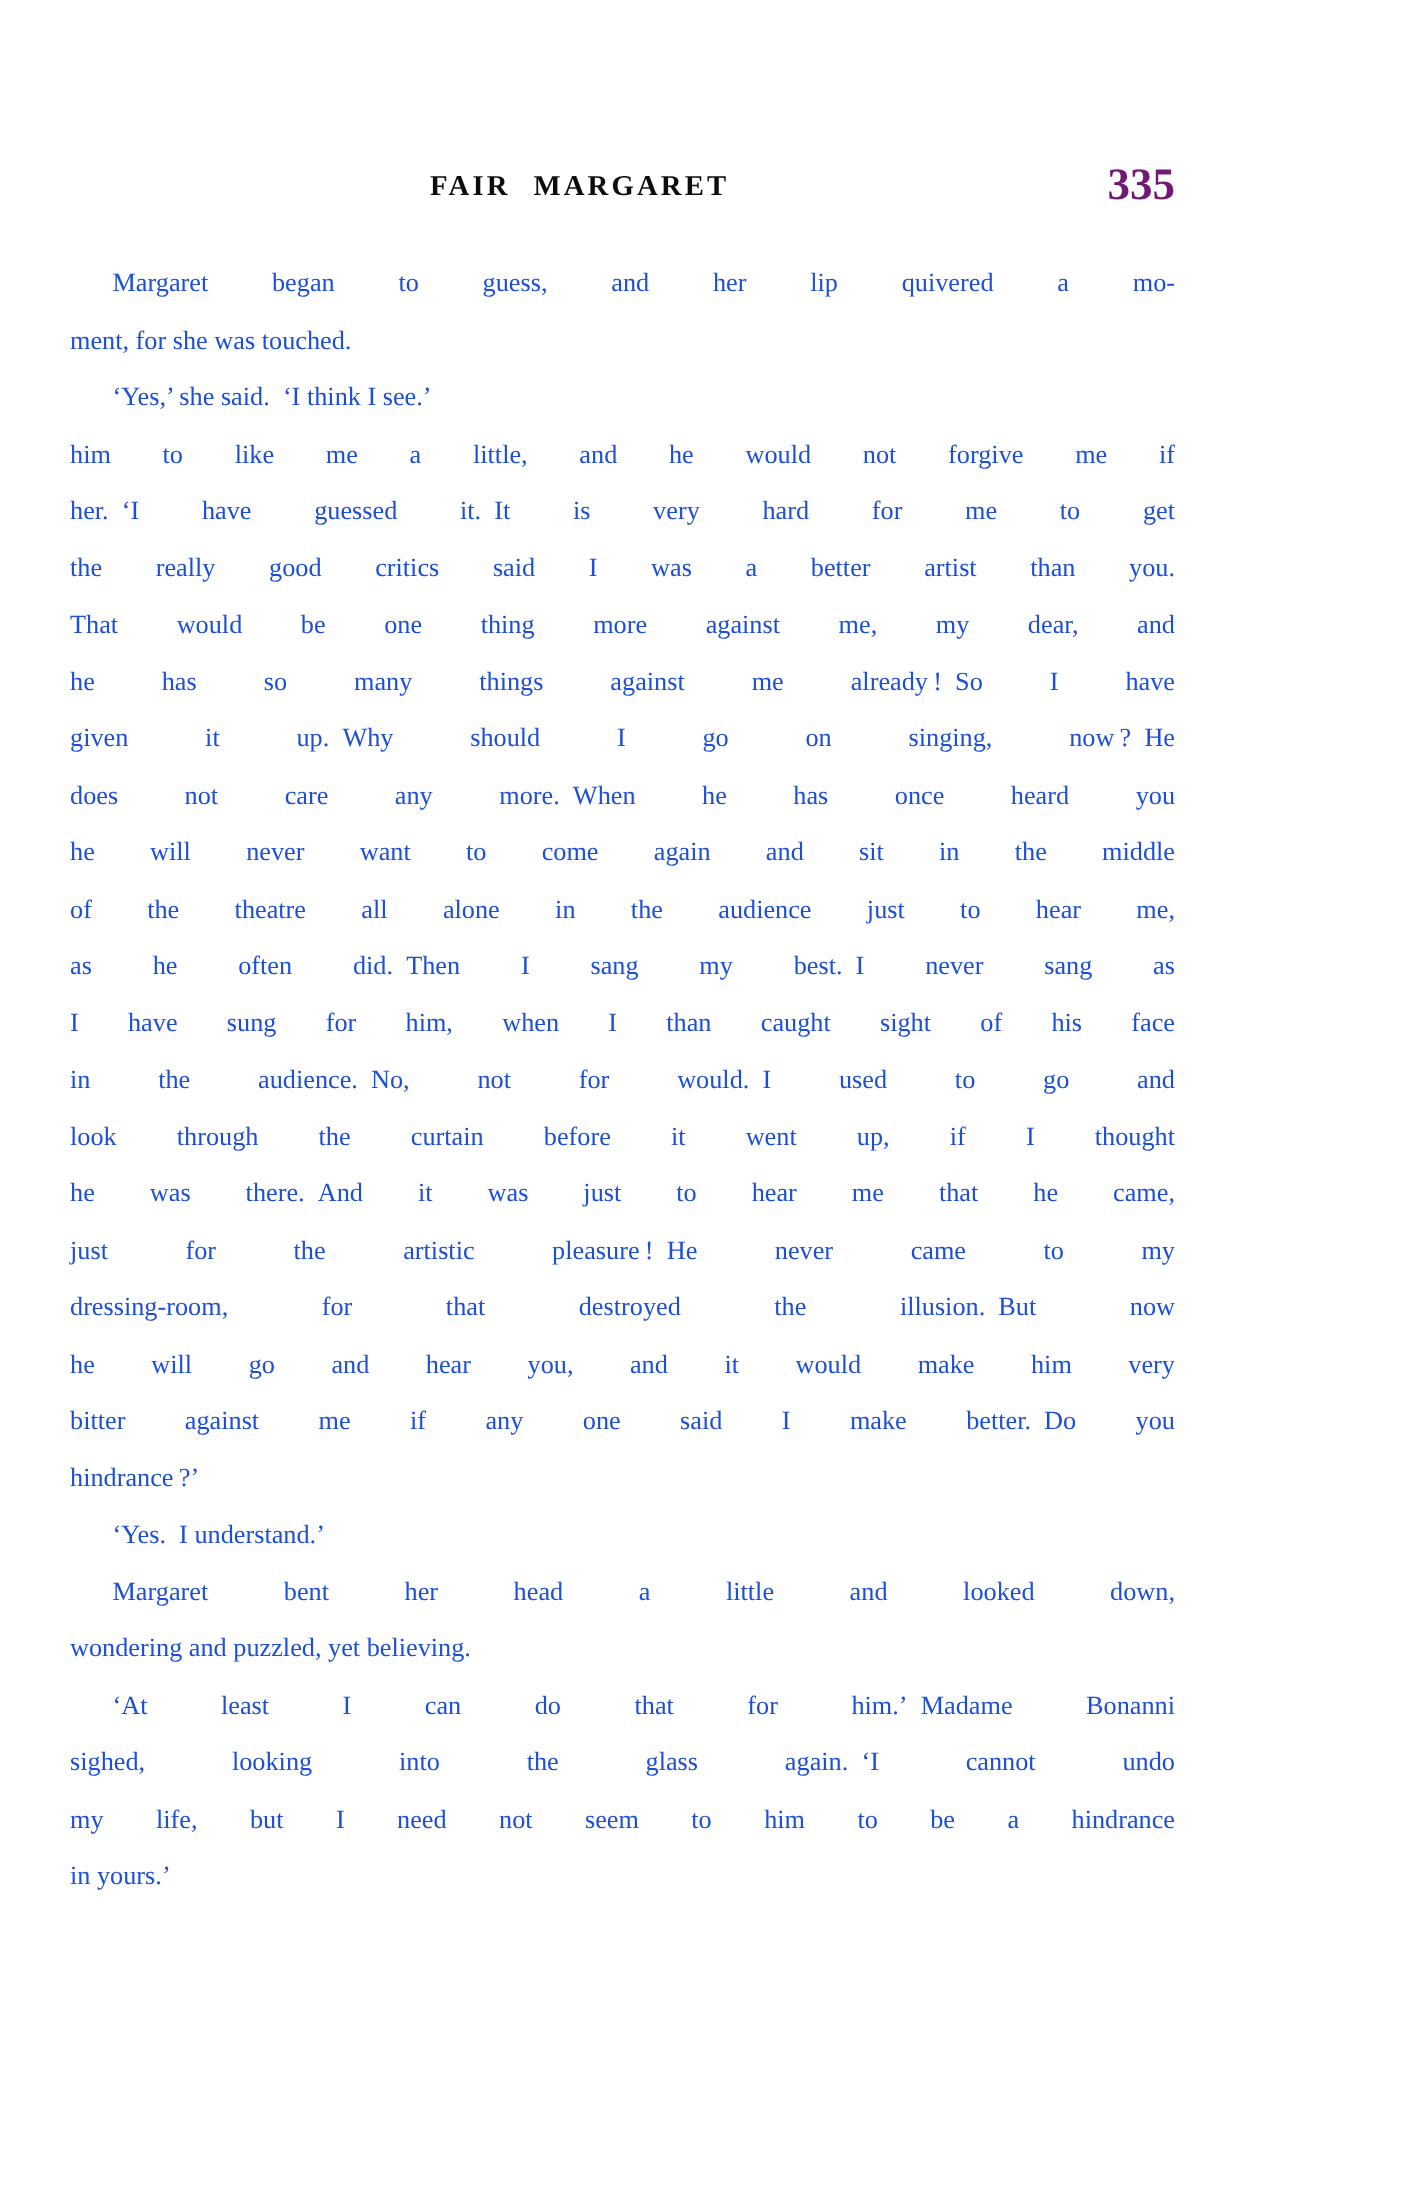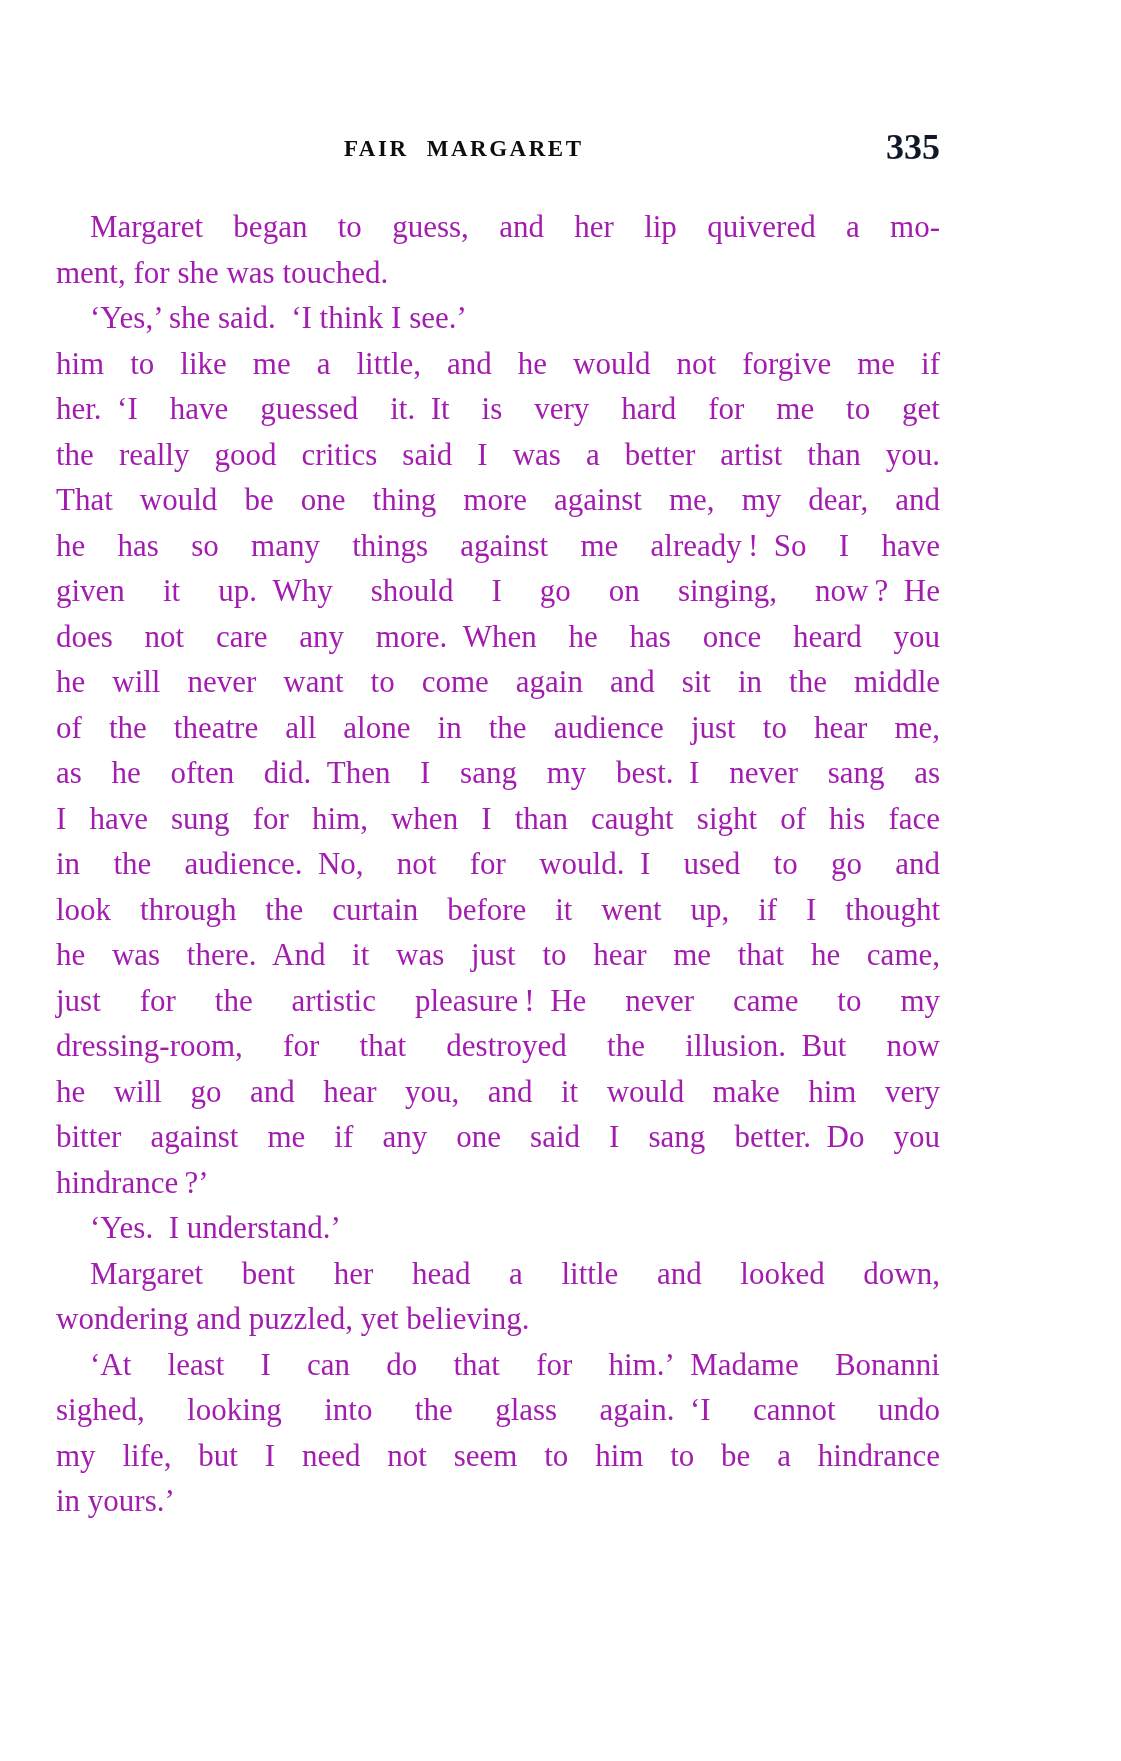--- a/index.html
+++ b/index.html
@@ -30,32 +30,32 @@
     word-spacing: 10px;
     color: #0d0d0d;
     white-space: nowrap;
   }
   .folio {
     position: absolute;
     right: 0; top: 2px;
     font-size: 36px;
     line-height: 38px;
     font-weight: 600;
-    color: #0f172a;
+    color: #701a75;
   }
   .text-block {
     position: absolute;
     left: 56px; top: 204px;
     width: 884px;
   }
   .line {
     height: 45.5px;
     line-height: 45.5px;
-    font-size: 31px;
-    color: #a21caf;
+    font-size: 21px;
+    color: #1d4ed8;
     white-space: nowrap;
     text-align: justify;
     text-align-last: justify;
     letter-spacing: 0px;
   }
   .line.end { text-align-last: left; }
   .line.indent { text-indent: 34px; }
 </style>
 </head>
 <body>
@@ -79,21 +79,21 @@
       <div class="line">he will never want to come again and sit in the middle</div>
       <div class="line">of the theatre all alone in the audience just to hear me,</div>
       <div class="line">as he often did. Then I sang my best. I never sang as</div>
       <div class="line">I have sung for him, when I than caught sight of his face</div>
       <div class="line">in the audience. No, not for would. I used to go and</div>
       <div class="line">look through the curtain before it went up, if I thought</div>
       <div class="line">he was there. And it was just to hear me that he came,</div>
       <div class="line">just for the artistic pleasure ! He never came to my</div>
       <div class="line">dressing-room, for that destroyed the illusion. But now</div>
       <div class="line">he will go and hear you, and it would make him very</div>
-      <div class="line">bitter against me if any one said I sang better. Do you</div>
+      <div class="line">bitter against me if any one said I make better. Do you</div>
       <div class="line end">hindrance ?’</div>
       <div class="line indent end">‘Yes. I understand.’</div>
       <div class="line indent">Margaret bent her head a little and looked down,</div>
       <div class="line end">wondering and puzzled, yet believing.</div>
       <div class="line indent">‘At least I can do that for him.’ Madame Bonanni</div>
       <div class="line">sighed, looking into the glass again. ‘I cannot undo</div>
       <div class="line">my life, but I need not seem to him to be a hindrance</div>
       <div class="line end">in yours.’</div>
     </div>
 </div>

